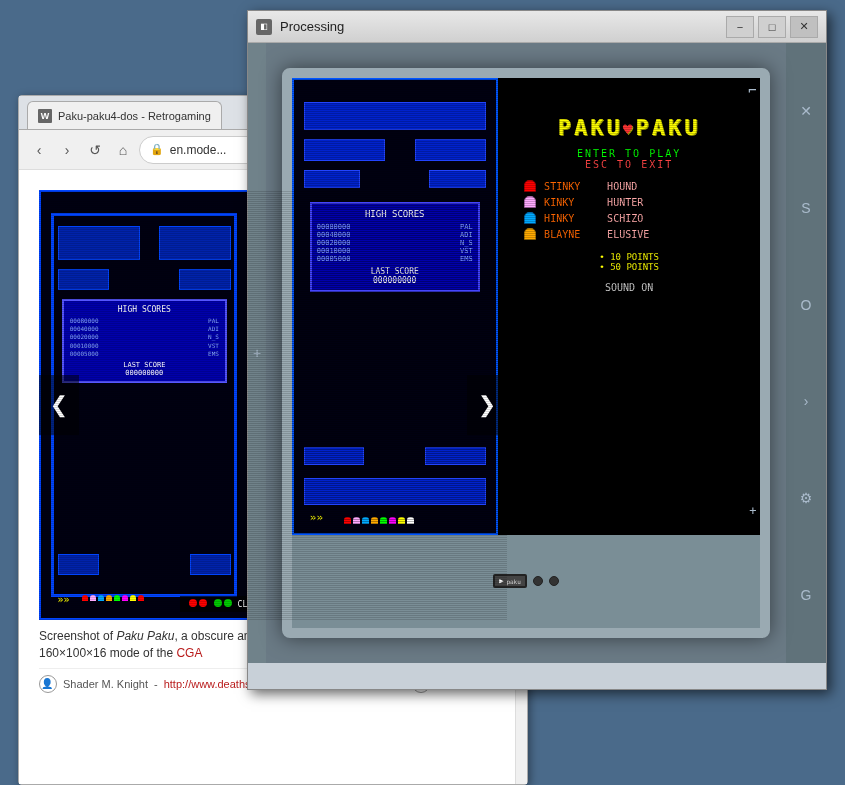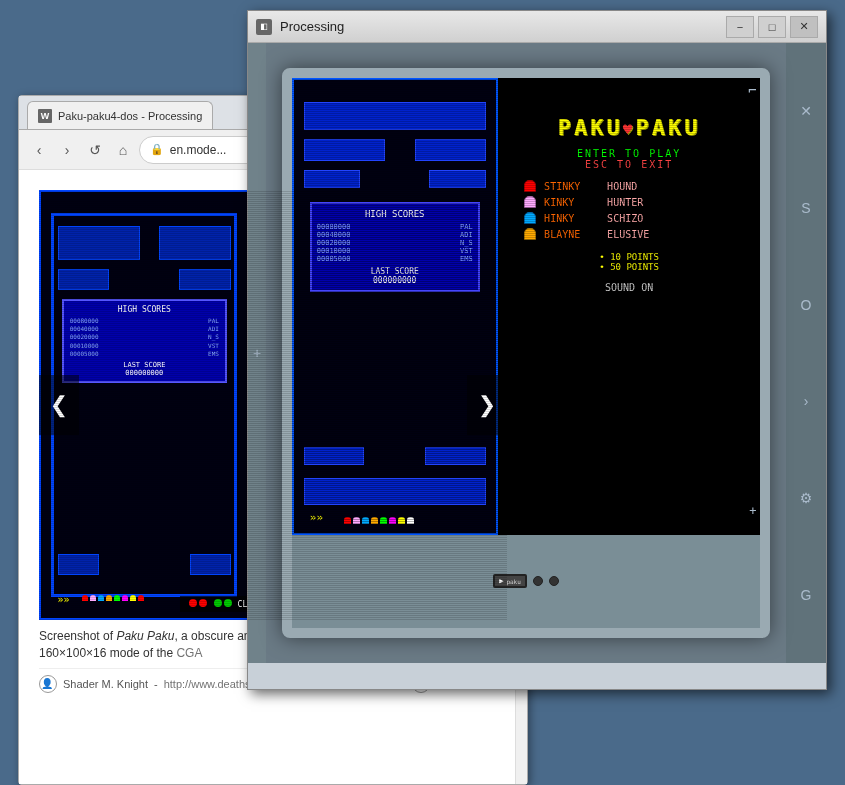--- a/index.html
+++ b/index.html
@@ -541,21 +541,21 @@
       padding: 20px 0;
     }
 
     .sg-side-symbol {
       color: #aabbcc;
       font-size: 14px;
       writing-mode: horizontal-tb;
     }
 
     .attribution-link {
-      color: #737373;
+      color: #b91c1c;
       text-decoration: none;
     }
 
     
     .scanlines {
       position: absolute;
       top: 0;
       left: 0;
       width: 100%;
       height: 100%;
@@ -593,21 +593,21 @@
     .red-dot { display: inline-block; width: 8px; height: 8px; background: #ff0000; border-radius: 50%; margin: 0 1px; }
     .green-dot { display: inline-block; width: 8px; height: 8px; background: #00cc00; border-radius: 50%; margin: 0 1px; }
   </style>
 </head>
 <body>
 
 <div class="browser-window">
   <div class="browser-tab-bar">
     <div class="browser-tab">
       <div class="wiki-icon">W</div>
-      <span class="tab-title">Paku-paku4-dos - Processing</span>
+      <span class="tab-title">Paku-paku4-dos - Retrogaming</span>
     </div>
   </div>
   <div class="browser-nav">
     <div class="nav-btn">‹</div>
     <div class="nav-btn">›</div>
     <div class="nav-btn">↺</div>
     <div class="nav-btn">⌂</div>
     <div class="address-bar">
       <span class="lock-icon">🔒</span>
       <span>en.mode...</span>

